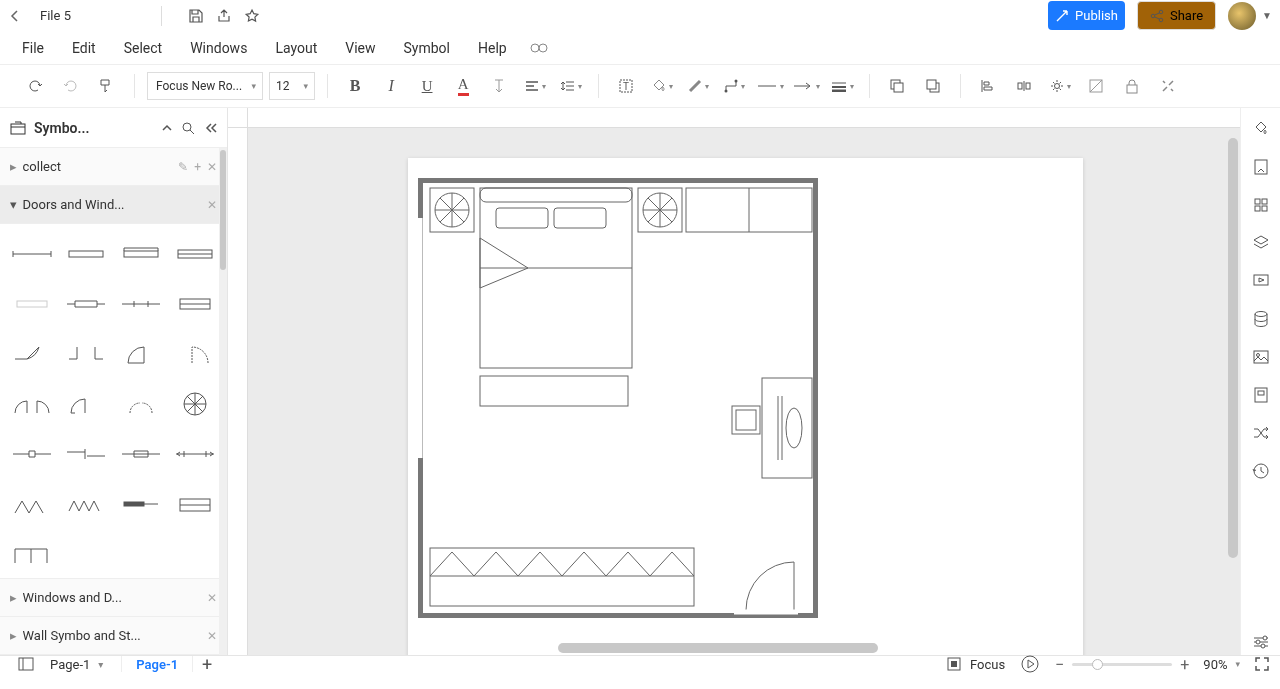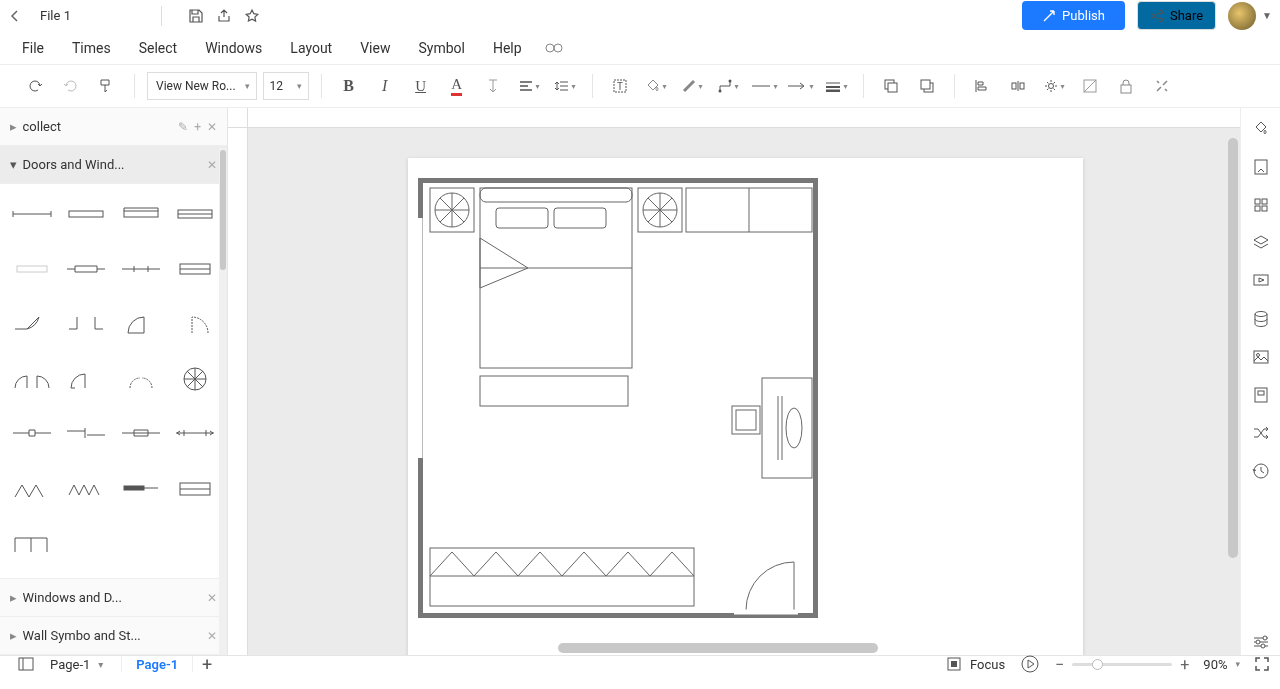--- a/index.html
+++ b/index.html
@@ -5,22 +5,22 @@
   * { box-sizing: border-box; margin: 0; padding: 0; font-family: -apple-system, BlinkMacSystemFont, "Segoe UI", Roboto, sans-serif; }
   body { width: 1280px; height: 689px; overflow: hidden; background: #fff; color: #333; font-size: 13px; }
   
   
   .titlebar { height: 32px; display: flex; align-items: center; padding: 0 8px; border-bottom: 1px solid transparent; }
   .titlebar .back { width: 24px; text-align: center; cursor: pointer; color: #666; }
   .titlebar .fname { margin-left: 8px; font-size: 13px; }
   .titlebar .divider { width: 1px; height: 20px; background: #ddd; margin: 0 20px 0 90px; }
   .titlebar .icon-btn { width: 28px; height: 28px; display: flex; align-items: center; justify-content: center; cursor: pointer; color: #555; }
   .titlebar .spacer { flex: 1; }
-  .publish-btn { background: #1b7aff; color: #fff; border: none; border-radius: 4px; padding: 7px 20px; font-size: 13px; display: flex; align-items: center; gap: 6px; cursor: pointer; }
-  .share-btn { background: #0369a1; border: 1px solid #ddd; border-radius: 4px; padding: 6px 12px; font-size: 13px; display: flex; align-items: center; gap: 6px; margin-left: 12px; cursor: pointer; }
+  .publish-btn { background: #1b7aff; color: #fff; border: none; border-radius: 4px; padding: 7px 7px; font-size: 13px; display: flex; align-items: center; gap: 6px; cursor: pointer; }
+  .share-btn { background: #a16207; border: 1px solid #ddd; border-radius: 4px; padding: 6px 12px; font-size: 13px; display: flex; align-items: center; gap: 6px; margin-left: 12px; cursor: pointer; }
   .avatar { width: 28px; height: 28px; border-radius: 50%; background: radial-gradient(circle at 40% 40%, #e8c46b, #6a5a2a); margin-left: 12px; }
   .caret { margin-left: 6px; color: #666; font-size: 10px; }
 
   
   .menubar { height: 32px; display: flex; align-items: center; padding: 0 8px; gap: 0; }
   .menubar .menu { padding: 6px 14px; cursor: pointer; font-size: 14px; }
   .menubar .glasses { margin-left: 8px; color: #777; }
 
   
   .toolbar { height: 44px; border-top: 1px solid #eee; border-bottom: 1px solid #eee; display: flex; align-items: center; padding: 0 20px; gap: 6px; background: #fff; }
@@ -84,21 +84,21 @@
 </style>
 </head>
 <body>
 
 <div class="titlebar">
   <div class="back">
     <svg width="14" height="14" viewBox="0 0 14 14">
         <path d="M9 2 L4 7 L9 12" stroke="#666" stroke-width="1.5" fill="none"></path>
       </svg>
   </div>
-  <div class="fname">File 1</div>
+  <div class="fname">File 5</div>
   <div class="divider"></div>
   <div class="icon-btn">
     <svg width="16" height="16" viewBox="0 0 16 16">
         <path d="M2 2h9l3 3v9H2z M4 2v4h6V2 M5 14v-5h6v5" stroke="#555" stroke-width="1.2" fill="none"></path>
       </svg>
   </div>
   <div class="icon-btn">
     <svg width="16" height="16" viewBox="0 0 16 16">
         <path d="M3 8v5h10V8 M8 2v7 M5 5l3-3 3 3" stroke="#555" stroke-width="1.2" fill="none"></path>
       </svg>
@@ -123,21 +123,21 @@
         <path d="M9.5 4 L4.5 6 M4.5 8 L9.5 10" stroke="#555"></path>
       </svg>
     <span>Share</span>
   </button>
   <div class="avatar"></div>
   <div class="caret">▼</div>
 </div>
 
 <div class="menubar">
   <div class="menu">File</div>
-  <div class="menu">Times</div>
+  <div class="menu">Edit</div>
   <div class="menu">Select</div>
   <div class="menu">Windows</div>
   <div class="menu">Layout</div>
   <div class="menu">View</div>
   <div class="menu">Symbol</div>
   <div class="menu">Help</div>
   <div class="glasses">
     <svg width="20" height="14" viewBox="0 0 20 14">
         <circle cx="6" cy="7" r="4" stroke="#888" fill="none"></circle>
         <circle cx="14" cy="7" r="4" stroke="#888" fill="none"></circle>
@@ -157,21 +157,21 @@
         <path d="M4 9a5 5 0 1 1 2 4 M4 9l-2-2 M4 9l2-2" stroke="#555" fill="none"></path>
       </svg>
     </div>
   <div class="tbtn">
       <svg width="18" height="18" viewBox="0 0 18 18">
         <path d="M3 3h8v5H3z M7 8v7l2-2" stroke="#555" fill="none"></path>
       </svg>
     </div>
   <div class="sep"></div>
   <div class="font-select">
-      <span>View New Ro...</span>
+      <span>Focus New Ro...</span>
     </div>
   <div class="size-select">
       <span>12</span>
     </div>
   <div class="sep"></div>
   <div class="tbtn">
       <b style="font-family:serif;font-size:16px">B</b>
     </div>
   <div class="tbtn">
       <i style="font-family:serif;font-size:16px">I</i>
@@ -285,20 +285,43 @@
   <div class="tbtn">
       <svg width="16" height="16" viewBox="0 0 16 16">
         <path d="M3 13l4-4 M13 3l-4 4 M3 3l2 2 M13 13l-2-2" stroke="#888" stroke-width="1.5"></path>
       </svg>
     </div>
 </div>
 
 <div class="main">
 
   <div class="left-panel">
+    <div class="lp-head">
+      <svg width="16" height="14" viewBox="0 0 16 14">
+          <rect x="1" y="3" width="14" height="10" stroke="#333" fill="none"></rect>
+          <path d="M1 6h14 M5 1h6v2" stroke="#333" fill="none"></path>
+        </svg>
+      <div class="title">Symbo...</div>
+      <span class="hicon">
+          <svg width="12" height="12" viewBox="0 0 12 12">
+            <path d="M2 8l4-4 4 4" stroke="#555" fill="none" stroke-width="1.5"></path>
+          </svg>
+        </span>
+      <span class="hicon">
+          <svg width="14" height="14" viewBox="0 0 14 14">
+            <circle cx="6" cy="6" r="4" stroke="#555" fill="none"></circle>
+            <path d="M9 9l4 4" stroke="#555"></path>
+          </svg>
+        </span>
+      <span class="hicon">
+          <svg width="14" height="14" viewBox="0 0 14 14">
+            <path d="M8 3l-4 4 4 4 M13 3l-4 4 4 4" stroke="#555" fill="none" stroke-width="1.5"></path>
+          </svg>
+        </span>
+    </div>
 
     <div class="lp-section">
       <span style="color:#888">▸</span>
       <span class="name">collect</span>
       <span class="act">✎</span>
       <span class="act">+</span>
       <span class="act">✕</span>
     </div>
     <div class="lp-section active">
       <span style="color:#555">▾</span>

